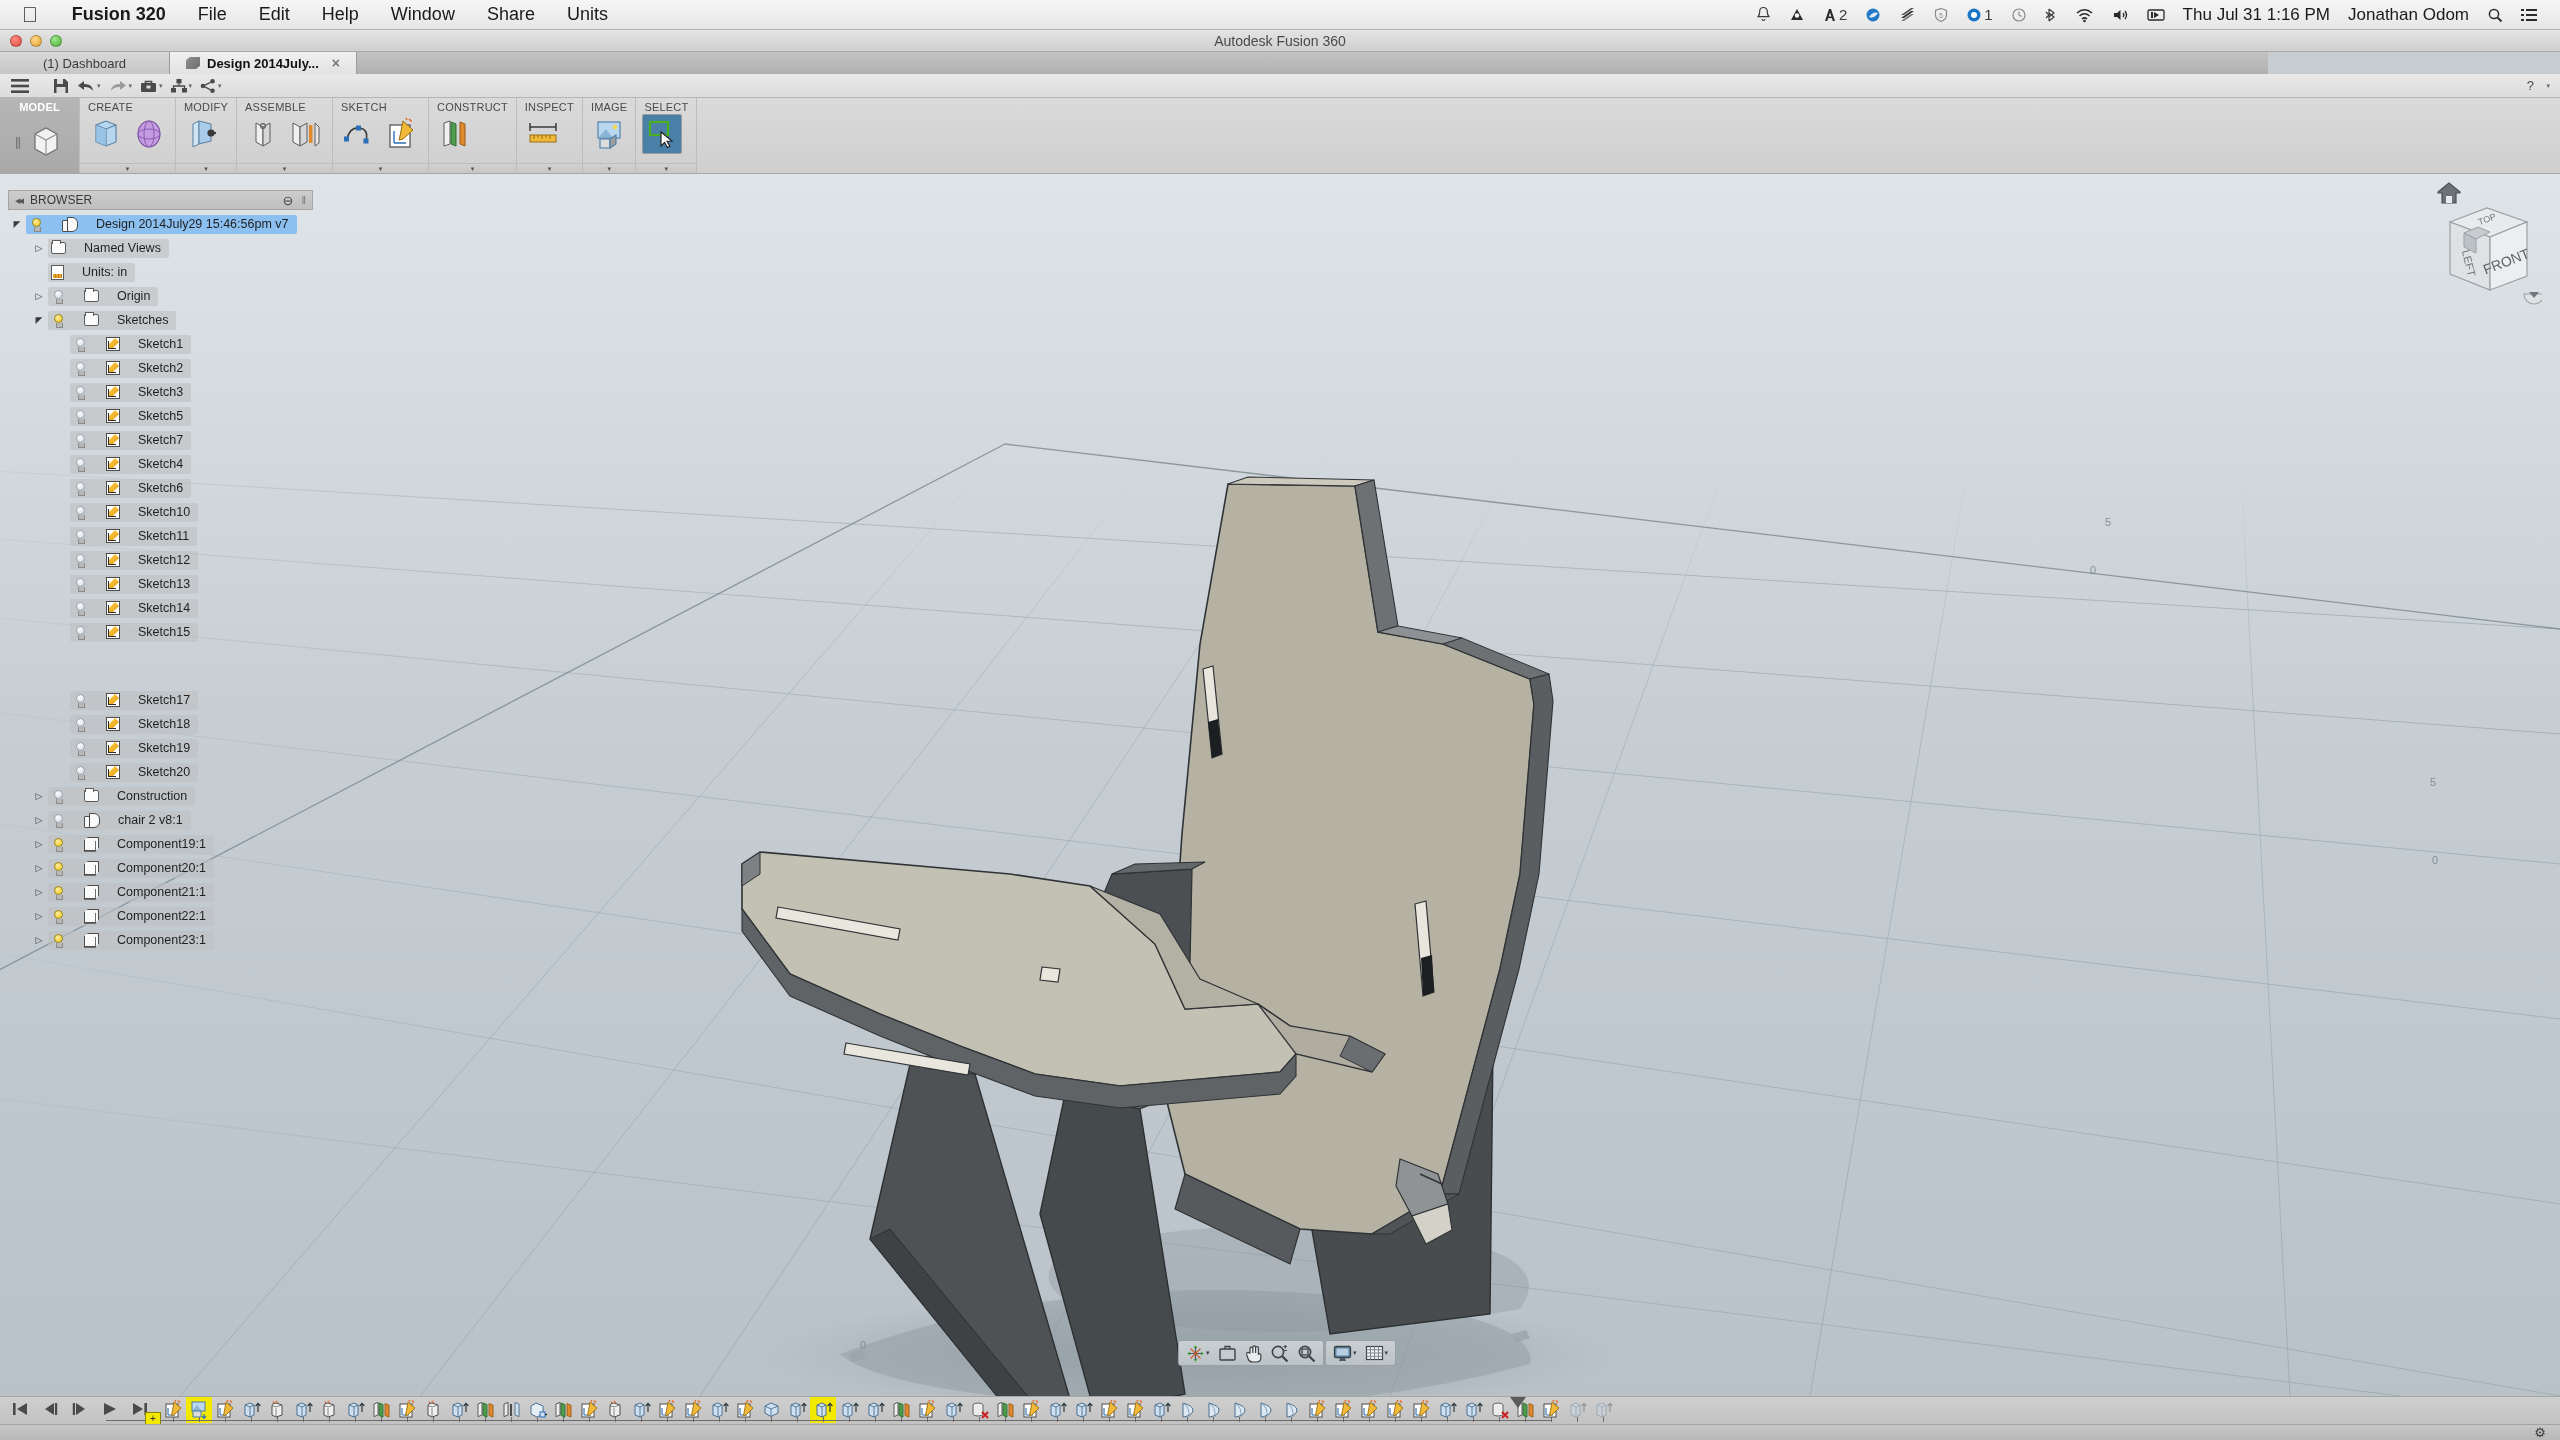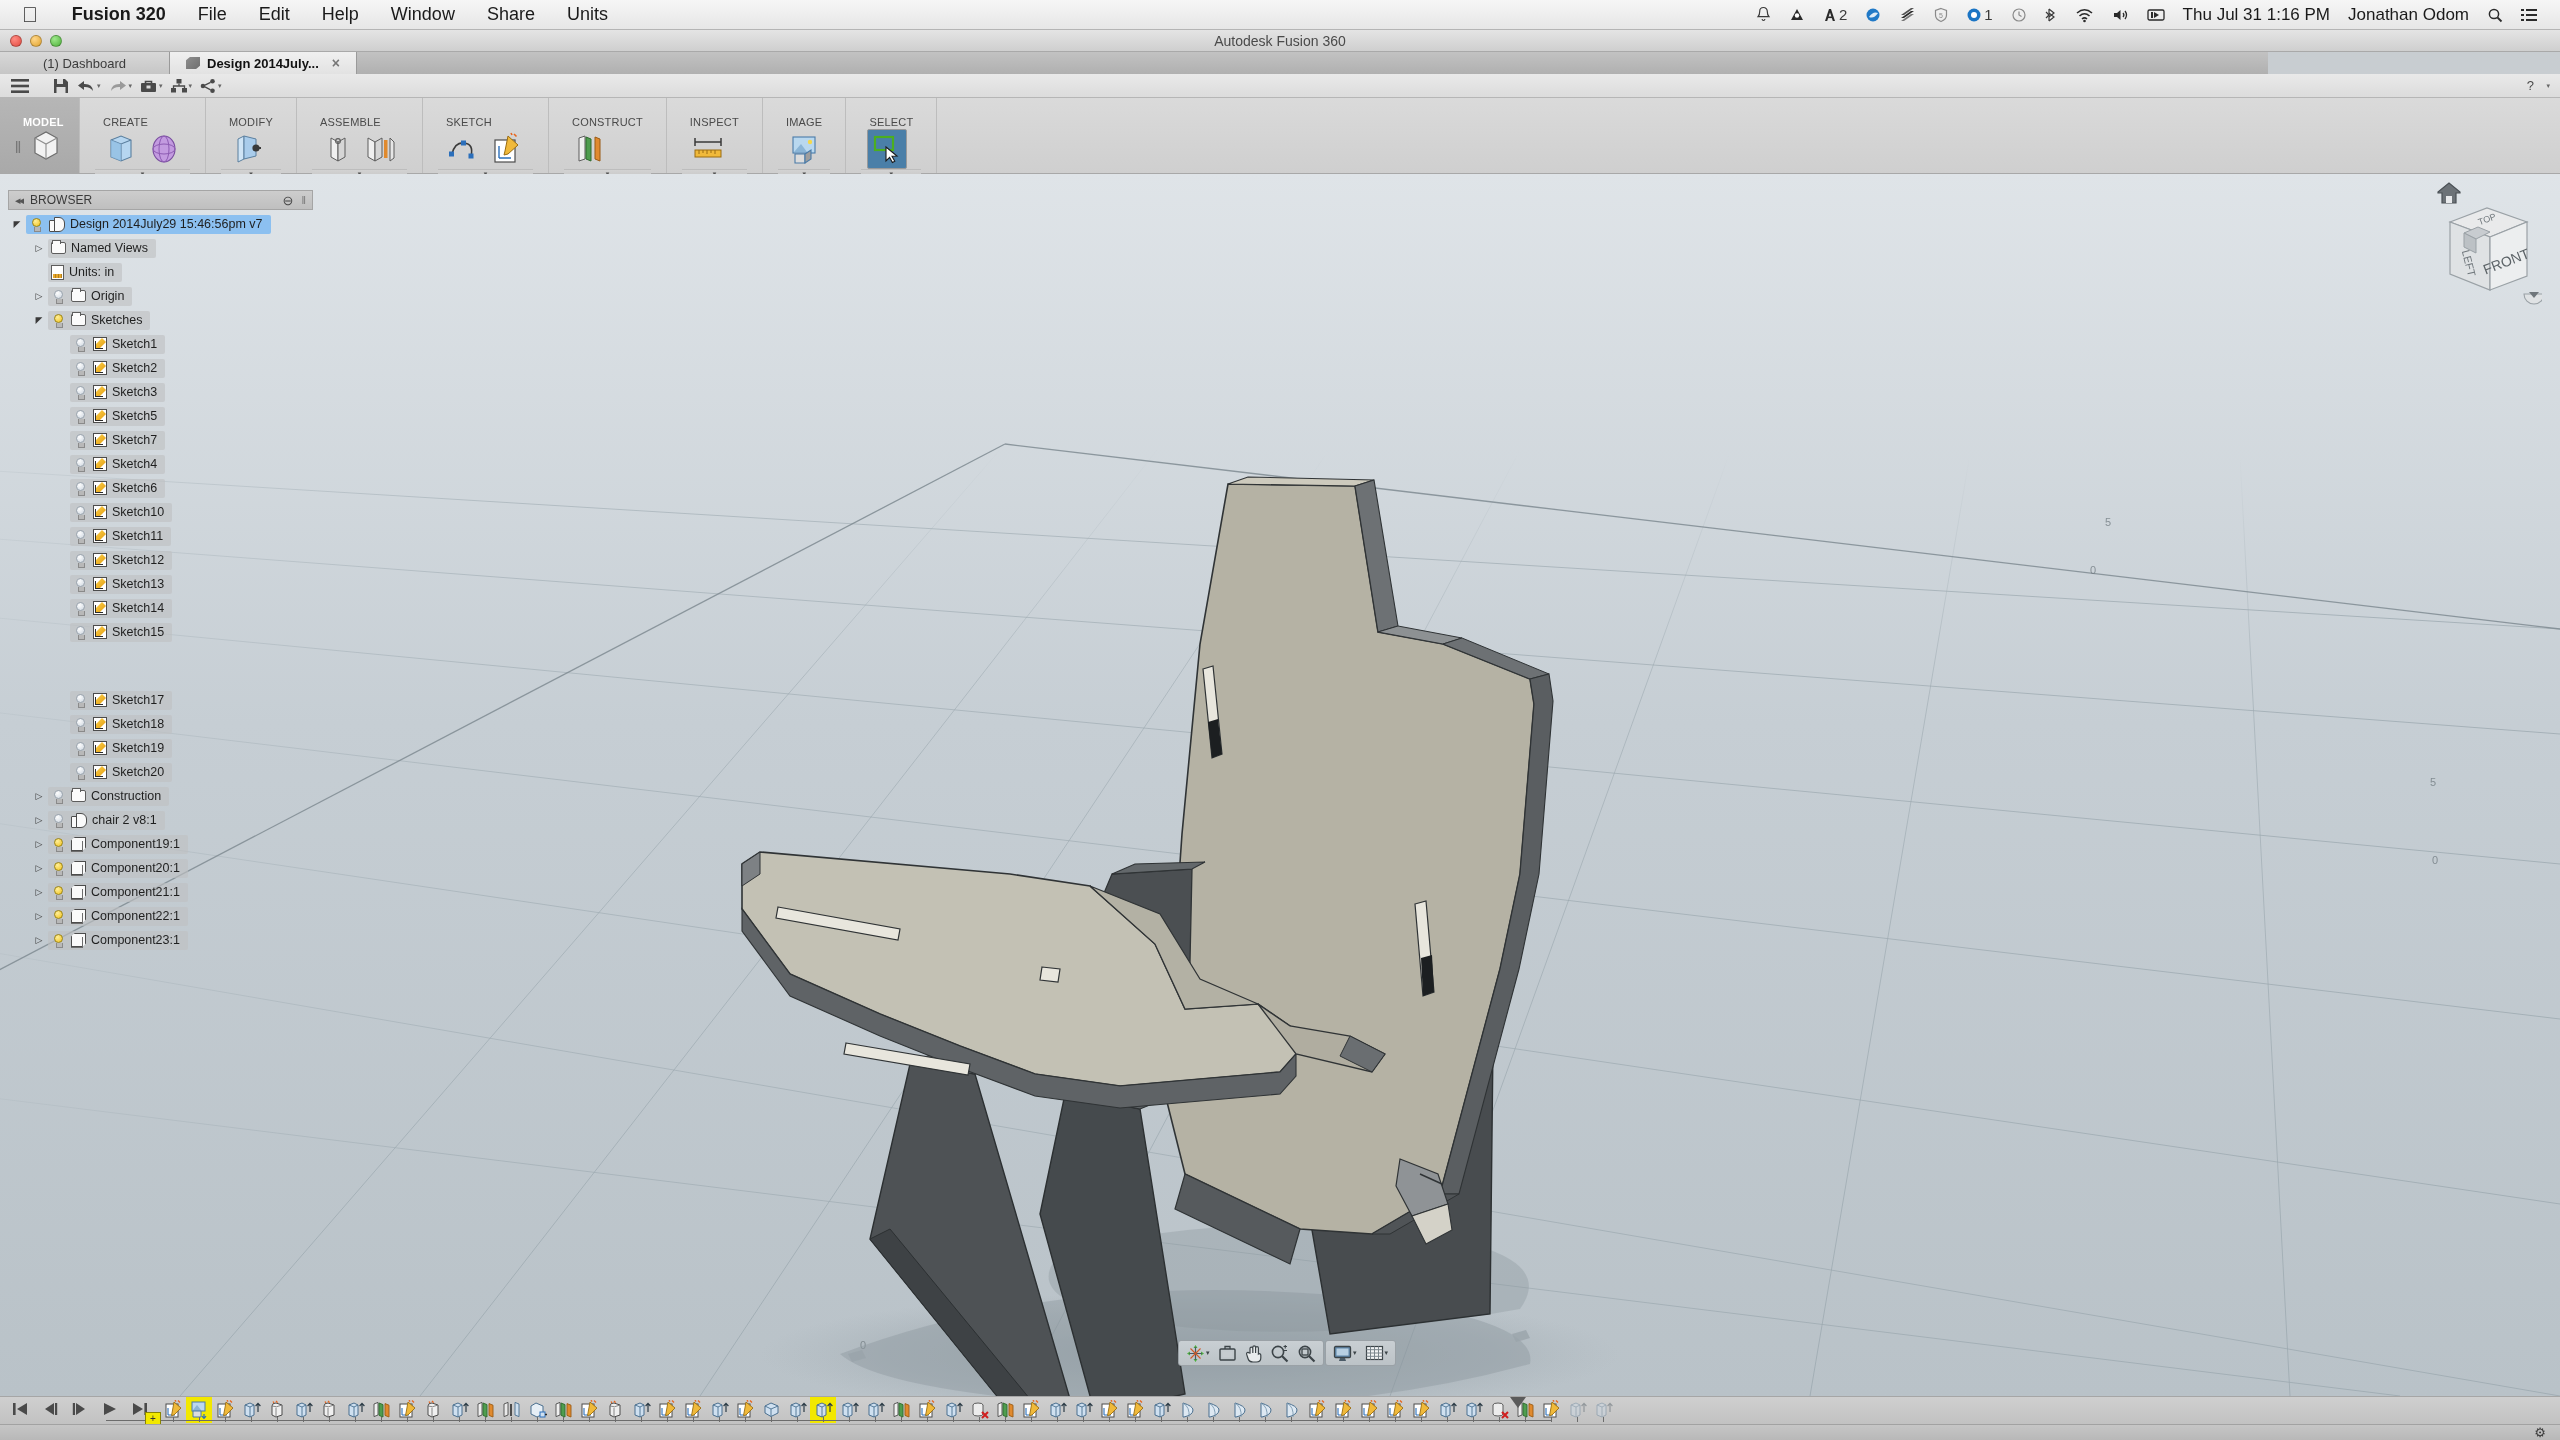--- a/index.html
+++ b/index.html
@@ -86,21 +86,21 @@
   
   #ribbon {
     position:absolute; top:98px; left:0; width:2560px; height:76px;
     background:linear-gradient(to bottom,#dadada,#cfcfcf);
     border-bottom:1px solid #a8a8a8;
     display:flex; align-items:stretch;
   }
   .rpanel {
     display:flex; flex-direction:column;
     border-right:1px solid #bdbdbd;
-    padding:15px;
+    padding:0;
   }
   .rpanel .rlabel {
     font-size:11px; color:#4a4a4a; padding:3px 8px 1px 8px;
     letter-spacing:.2px; white-space:nowrap;
   }
   .rpanel .ritems { display:flex; align-items:flex-start; padding:0 6px; gap:3px; flex:1; }
   .rpanel .rfoot {
     height:10px; display:flex; align-items:center; justify-content:center;
     background:linear-gradient(to bottom,#d2d2d2,#c6c6c6);
     border-top:1px solid #bdbdbd; font-size:7px; color:#555;
@@ -129,21 +129,21 @@
   #browserHdr .minus { margin-left:auto; font-size:13px; color:#444; }
   #browserHdr .grip { font-size:11px; color:#777; }
 
   #tree {
     position:absolute; top:212px; left:8px; width:300px;
     font-size:12.5px; color:#1f1f1f;
   }
   .trow { display:flex; align-items:center; height:24px; white-space:nowrap; }
   .texp { width:18px; text-align:center; font-size:9px; color:#3a3a3a; }
   .tchip {
-    display:flex; align-items:center; gap:5px;
+    display:flex; align-items:center; gap:18px;
     background:rgba(190,192,194,.62); border-radius:2px;
     padding:1px 8px 1px 3px; height:19px;
   }
   .tchip.selected { background:#8cc0f0; }
   .bulb { width:15px; height:15px; position:relative; flex:0 0 15px; }
   .bulb i {
     position:absolute; left:3px; top:1px; width:9px; height:9px; border-radius:50%;
     background:radial-gradient(circle at 35% 30%,#ffef9a,#f2c21a);
     border:1px solid #9a8418;
   }

